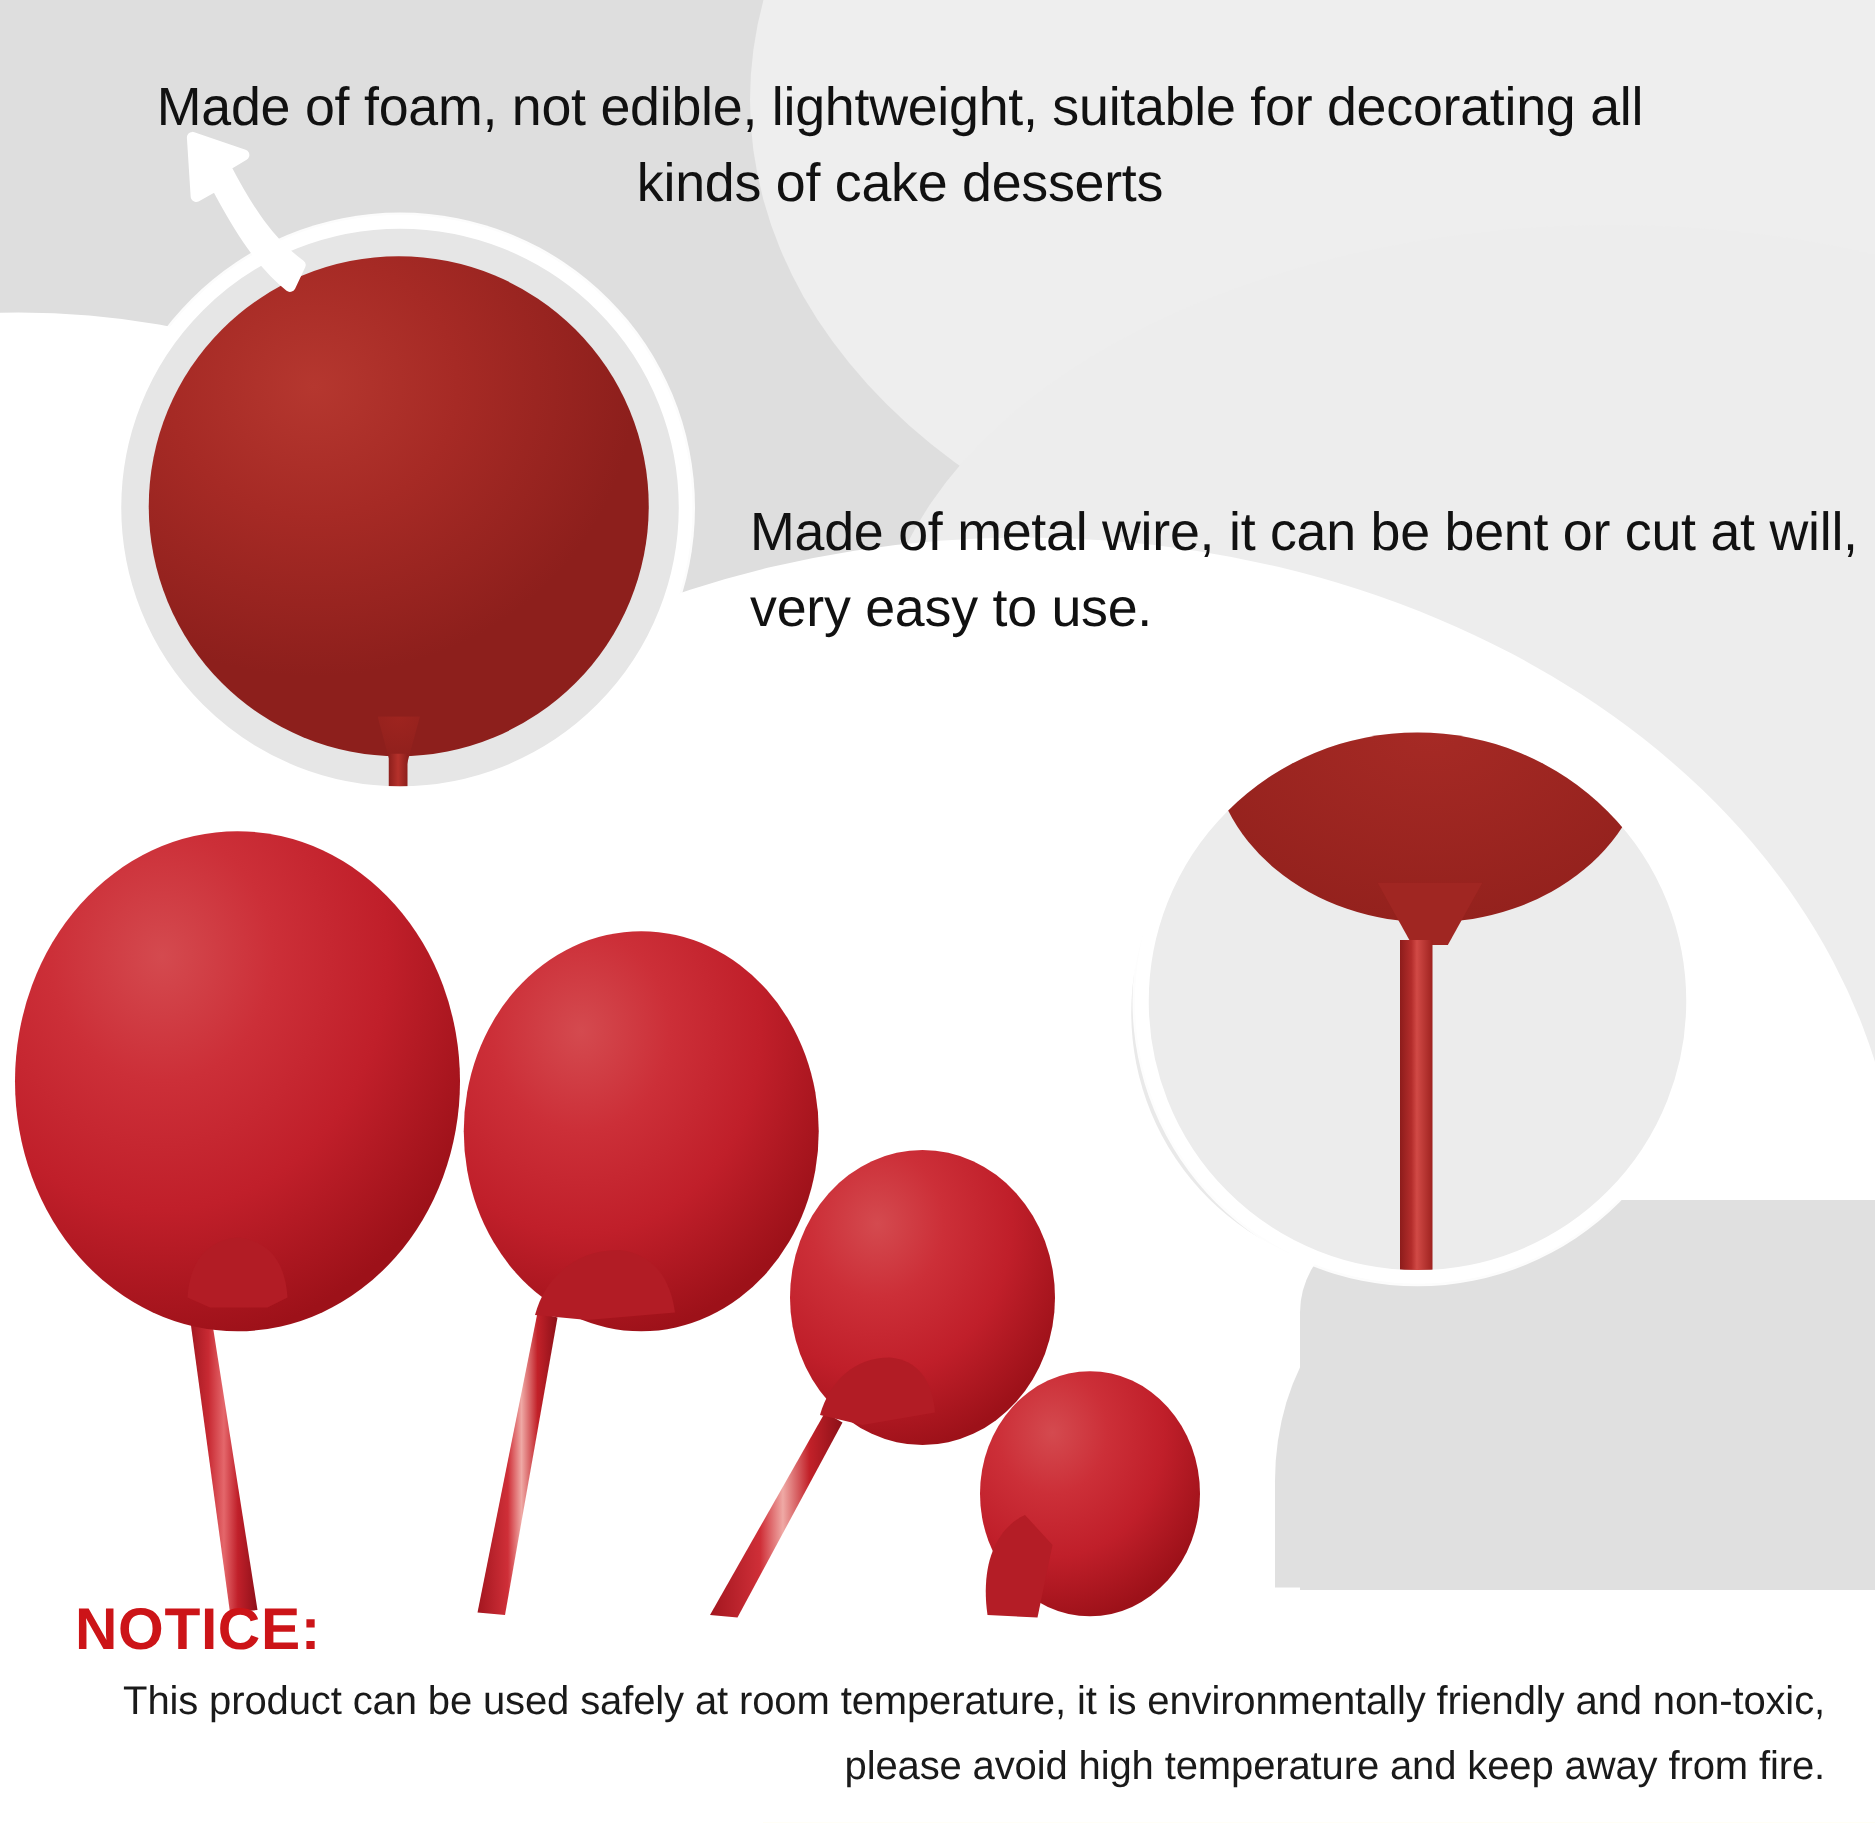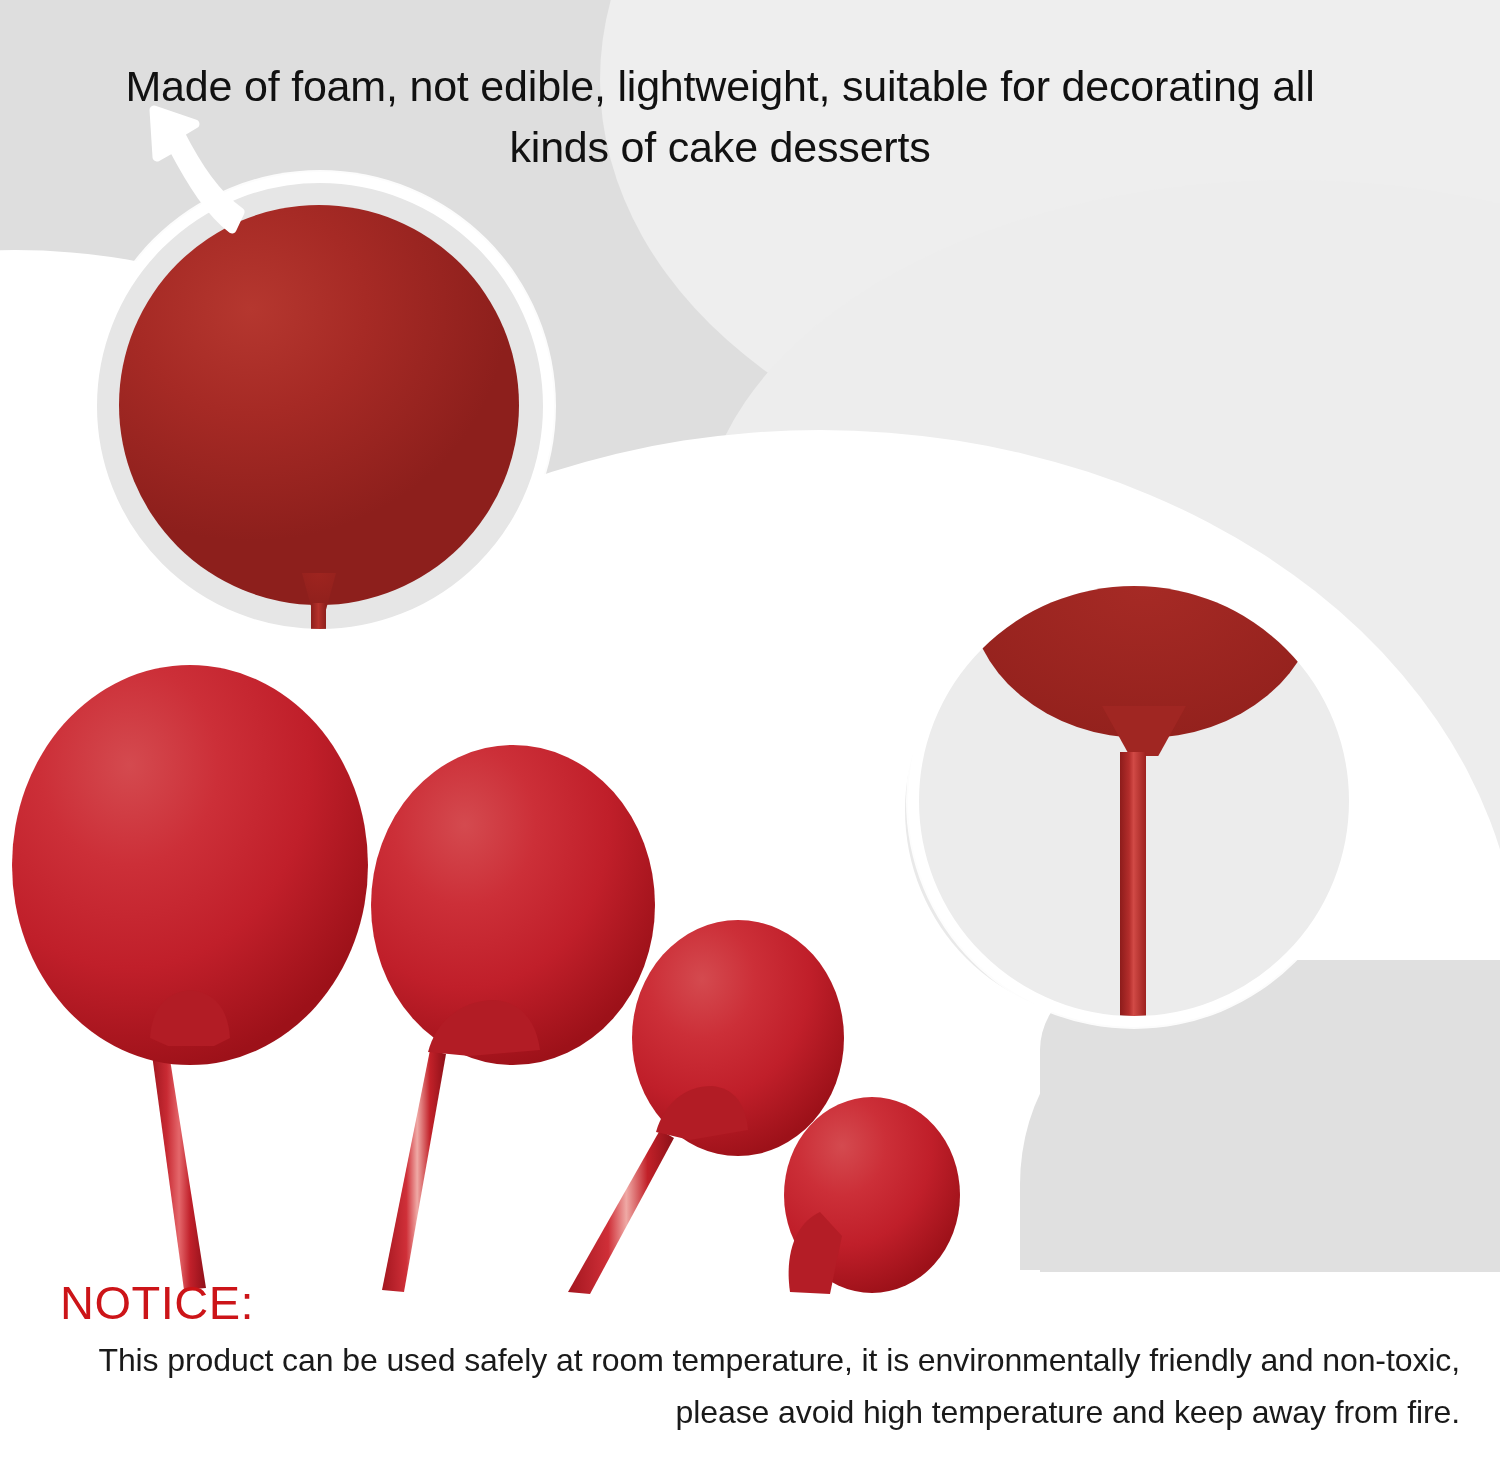--- a/index.html
+++ b/index.html
@@ -120,21 +120,21 @@
   }
   #callout-foam{
     left:120px;top:56px;width:1200px;font-size:43px;text-align:center;
   }
   #callout-wire{
     left:600px;top:396px;width:890px;font-size:43px;text-align:left;
   }
 
   #notice{position:absolute;left:60px;top:1278px;width:1400px;}
   #notice .heading{
-    color:#cc1418;font-size:47px;font-weight:normal;letter-spacing:0.5px;
+    color:#cc1418;font-size:47px;font-weight:bold;letter-spacing:0.5px;
     line-height:1.05;margin:0 0 8px 0;
   }
   #notice .bodytext{
     color:#1a1a1a;font-size:32px;line-height:1.6;letter-spacing:-0.1px;text-align:right;
   }
 </style>
 </head>
 <body>
 
 <div id="stage">
@@ -218,19 +218,20 @@
   <svg class="arrow" style="left:140px;top:100px;" width="150" height="145">
     <path d="M92 129 C70 112 52 84 33 48 L17 57 L14 10 L55 24 L40 33 C58 68 76 95 100 112 Z" fill="#ffffff" stroke="#ffffff" stroke-width="9" stroke-linejoin="round"></path>
   </svg>
 
   <svg class="arrow" style="left:806px;top:520px;" width="155" height="150">
     <path d="M104 134 C80 116 60 86 40 48 L23 58 L20 10 L62 25 L46 34 C64 70 84 98 110 116 Z" fill="#ffffff" stroke="#ffffff" stroke-width="9" stroke-linejoin="round"></path>
   </svg>
 
   <div class="callout" id="callout-foam">Made of foam, not edible, lightweight, suitable for decorating all kinds of cake desserts</div>
 
+  <div class="callout" id="callout-wire">Made of metal wire, it can be bent or cut at will, very easy to use.</div>
 
   <div id="notice">
     <div class="heading">NOTICE:</div>
     <div class="bodytext">This product can be used safely at room temperature, it is environmentally friendly and non-toxic, please avoid high temperature and keep away from fire.</div>
   </div>
 
 </div>
 
 </body></html>

